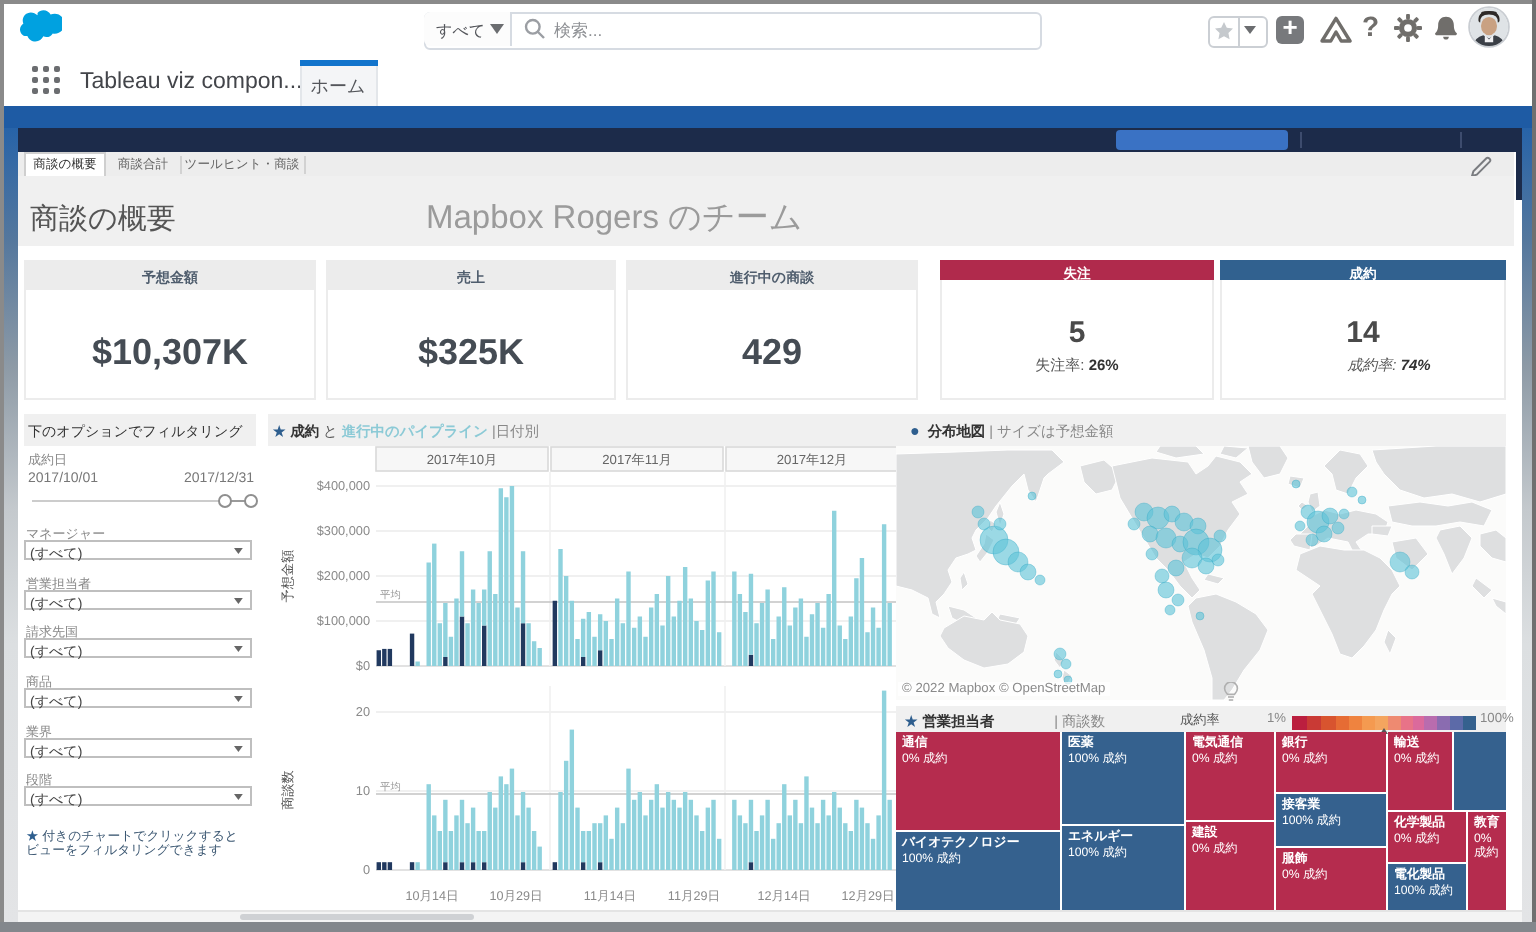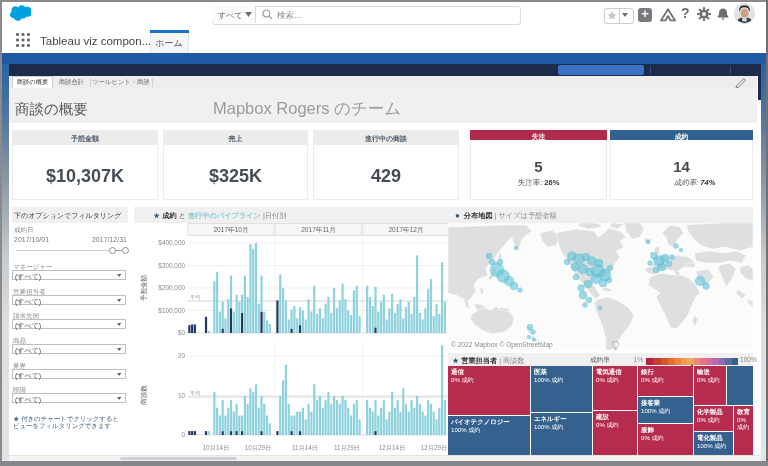--- a/index.html
+++ b/index.html
@@ -148,21 +148,21 @@
 <div class="abs" style="left:470px;top:131.5px;width:137px;text-align:center;font-size:6.8px;color:#fff;font-weight:bold;">失注</div>
 <div class="abs" style="left:610px;top:131.5px;width:143px;text-align:center;font-size:6.8px;color:#fff;font-weight:bold;">成約</div>
 <div class="abs" style="left:470px;top:158px;width:137px;text-align:center;font-size:15px;font-weight:bold;color:#4a4a4a;">5</div>
 <div class="abs" style="left:610px;top:158px;width:143px;text-align:center;font-size:15px;font-weight:bold;color:#4a4a4a;">14</div>
 <div class="abs" style="left:470px;top:178px;width:137px;text-align:center;font-size:7.5px;color:#555;">失注率: <b style="color:#333;">26%</b></div>
 <div class="abs" style="left:610px;top:178px;width:169px;text-align:center;font-size:7.5px;color:#555;font-style:italic;">成約率: <b style="color:#333;">74%</b></div>
 
 <div class="abs strip" style="left:12px;top:207px;width:116px;height:16px;"></div>
 <div class="abs" style="left:14px;top:211px;font-size:7px;color:#333;">下のオプションでフィルタリング</div>
 <div class="abs strip" style="left:134px;top:207px;width:325px;height:16px;"></div>
-<div class="abs" style="left:153px;top:211px;font-size:7.2px;color:#555;"><span style="color:#2e5e8e;">★</span> <b style="color:#333;">成約</b> と <b style="color:#8ccad6;">進行中のパイプライン</b> <span style="color:#888;">|日付別</span></div>
+<div class="abs" style="left:136px;top:211px;font-size:7.2px;color:#555;"><span style="color:#2e5e8e;">★</span> <b style="color:#333;">成約</b> と <b style="color:#8ccad6;">進行中のパイプライン</b> <span style="color:#888;">|日付別</span></div>
 <div class="abs strip" style="left:448px;top:207px;width:305px;height:16px;"></div>
 <div class="abs" style="left:455px;top:211px;font-size:7.2px;color:#555;"><span style="color:#2e5e8e;font-size:8px;">●</span>&nbsp;&nbsp;<b style="color:#333;">分布地図</b> <span style="color:#888;">| サイズは予想金額</span></div>
 
 <div class="abs" style="left:14px;top:226px;font-size:6.5px;color:#888;">成約日</div>
 <div class="abs" style="left:14px;top:236px;font-size:7px;color:#777;">2017/10/01</div>
 <div class="abs" style="left:14px;top:236px;width:113px;text-align:right;font-size:7px;color:#777;">2017/12/31</div>
 <div class="abs" style="left:16px;top:249.5px;width:112px;height:1px;background:#cccccc;"></div>
 <div class="abs" style="left:112px;top:249.8px;width:12px;height:1.6px;background:#9a9a9a;"></div>
 <div class="abs" style="left:108.5px;top:246.5px;width:5.5px;height:5.5px;border:1.3px solid #8f8f8f;border-radius:50%;background:#fff;"></div>
 <div class="abs" style="left:121.5px;top:246.5px;width:5.5px;height:5.5px;border:1.3px solid #8f8f8f;border-radius:50%;background:#fff;"></div>
@@ -518,21 +518,21 @@
 </svg>
 <div class="abs" style="left:449px;top:341px;font-size:6.6px;color:#8a8a8a;background:rgba(255,255,255,.75);padding:0 2px;">© 2022 Mapbox © OpenStreetMap</div>
 
 <svg class="abs" style="left:611px;top:341px;" width="9" height="10" viewBox="0 0 9 10">
     <path d="M4.5 0a3.2 3.2 0 013.2 3.2c0 1.5-1 2.2-1.5 3H2.8c-.5-.8-1.5-1.5-1.5-3A3.2 3.2 0 014.5 0z" fill="none" stroke="#b0b0b0" stroke-width="0.8"></path>
     <line x1="3" y1="7.5" x2="6" y2="7.5" stroke="#b0b0b0" stroke-width="0.8"></line>
     <line x1="3.4" y1="9" x2="5.6" y2="9" stroke="#b0b0b0" stroke-width="0.8"></line>
   </svg>
 
 <div class="abs strip" style="left:448px;top:353px;width:305px;height:13px;"></div>
-<div class="abs" style="left:452px;top:355.5px;font-size:7.2px;color:#555;"><span style="color:#2e5e8e;">★</span> <b style="color:#333;">営業担当者</b> <span style="color:#888;">| 商談数</span></div>
+<div class="abs" style="left:452px;top:355.5px;font-size:7.2px;color:#555;"><span style="color:#2e5e8e;">★</span> <b style="color:#333;">営業担当者</b> <span style="color:#888;margin-left:28px;">| 商談数</span></div>
 <div class="abs" style="left:590px;top:356px;font-size:6.6px;color:#555;">成約率</div>
 <div class="abs" style="left:627px;top:356px;width:16px;text-align:right;font-size:6.6px;color:#888;">1%</div>
 <div class="abs" style="left:646px;top:357.5px;width:92px;height:7px;background:linear-gradient(90deg,
   #bb1f3f 0%,#bb1f3f 8%,#c93a35 8%,#c93a35 16%,#d8542f 16%,#d8542f 24%,#e66c34 24%,#e66c34 31%,
   #ef833f 31%,#ef833f 38%,#f49a50 38%,#f49a50 45%,#f4a55f 45%,#f4a55f 52%,#ee8a71 52%,#ee8a71 59%,
   #e87388 59%,#e87388 66%,#db6a9c 66%,#db6a9c 72%,#b96cae 72%,#b96cae 79%,#8a6cb0 79%,#8a6cb0 86%,
   #5c6aa8 86%,#5c6aa8 93%,#35618e 93%,#35618e 100%);"></div>
 <div class="abs" style="left:690px;top:364px;width:0;height:0;border-left:2px solid transparent;border-right:2px solid transparent;border-bottom:3px solid #555;"></div>
 <div class="abs" style="left:740px;top:356px;font-size:6.6px;color:#888;">100%</div>
 

